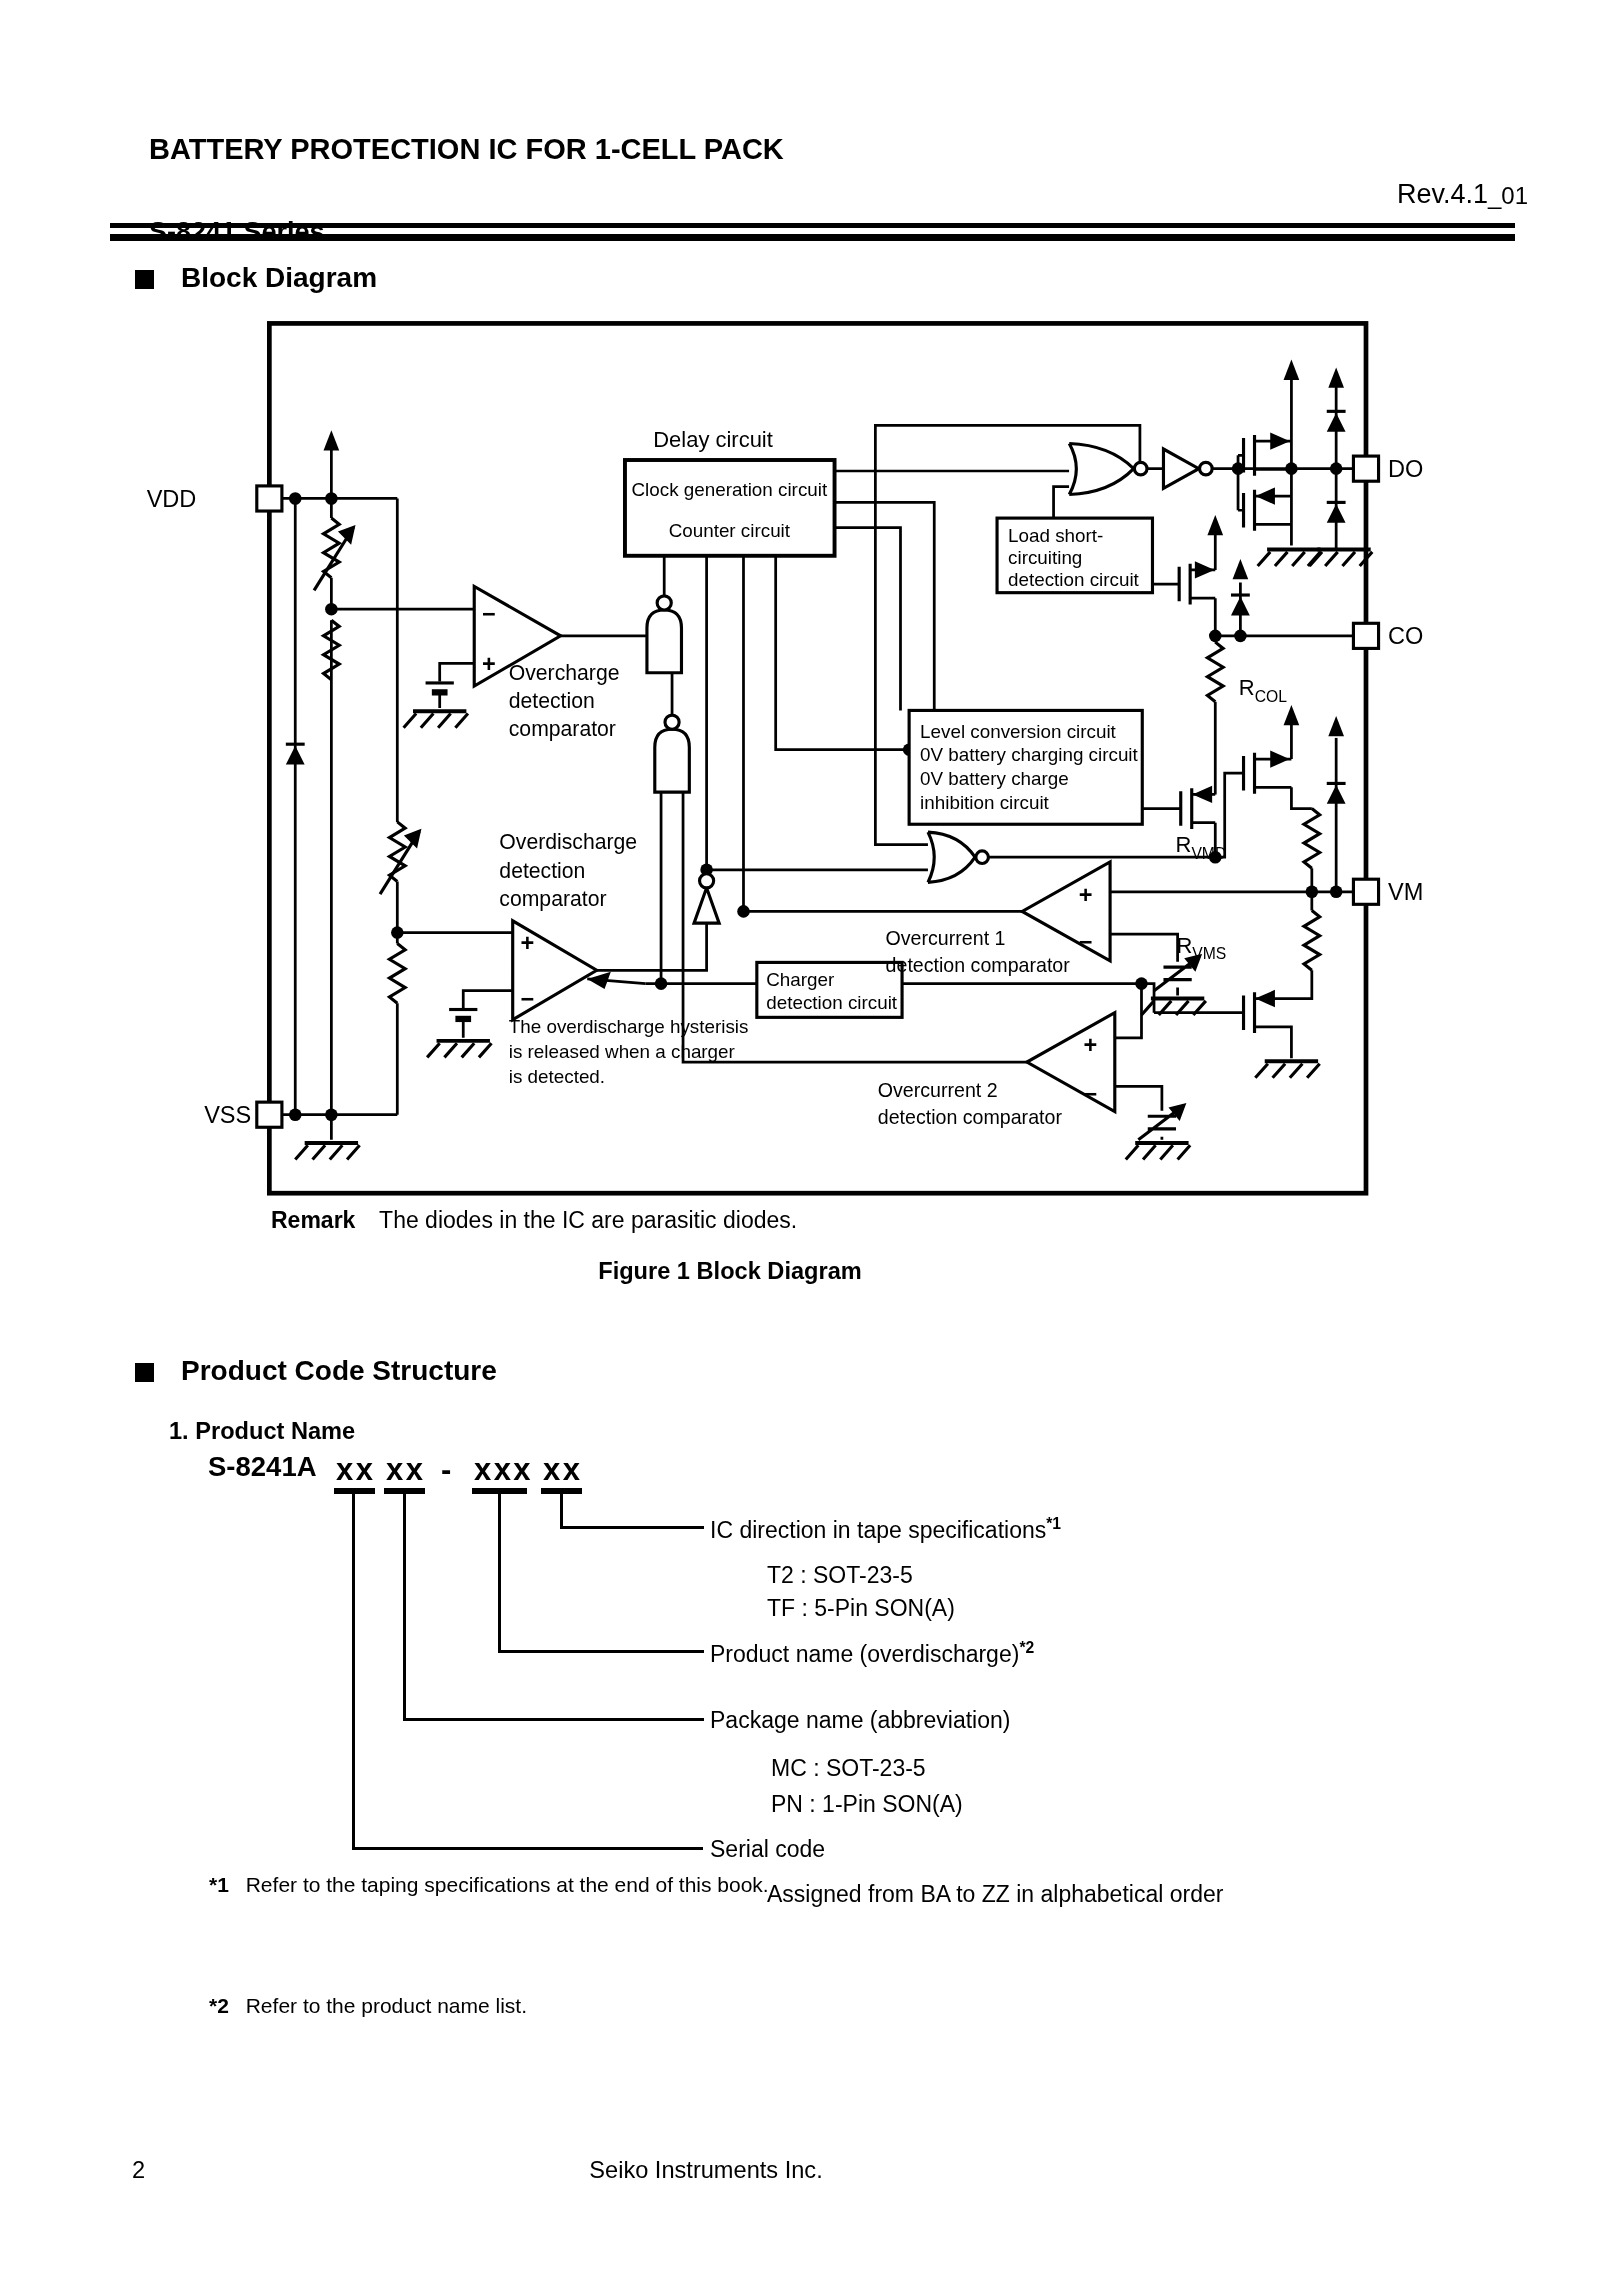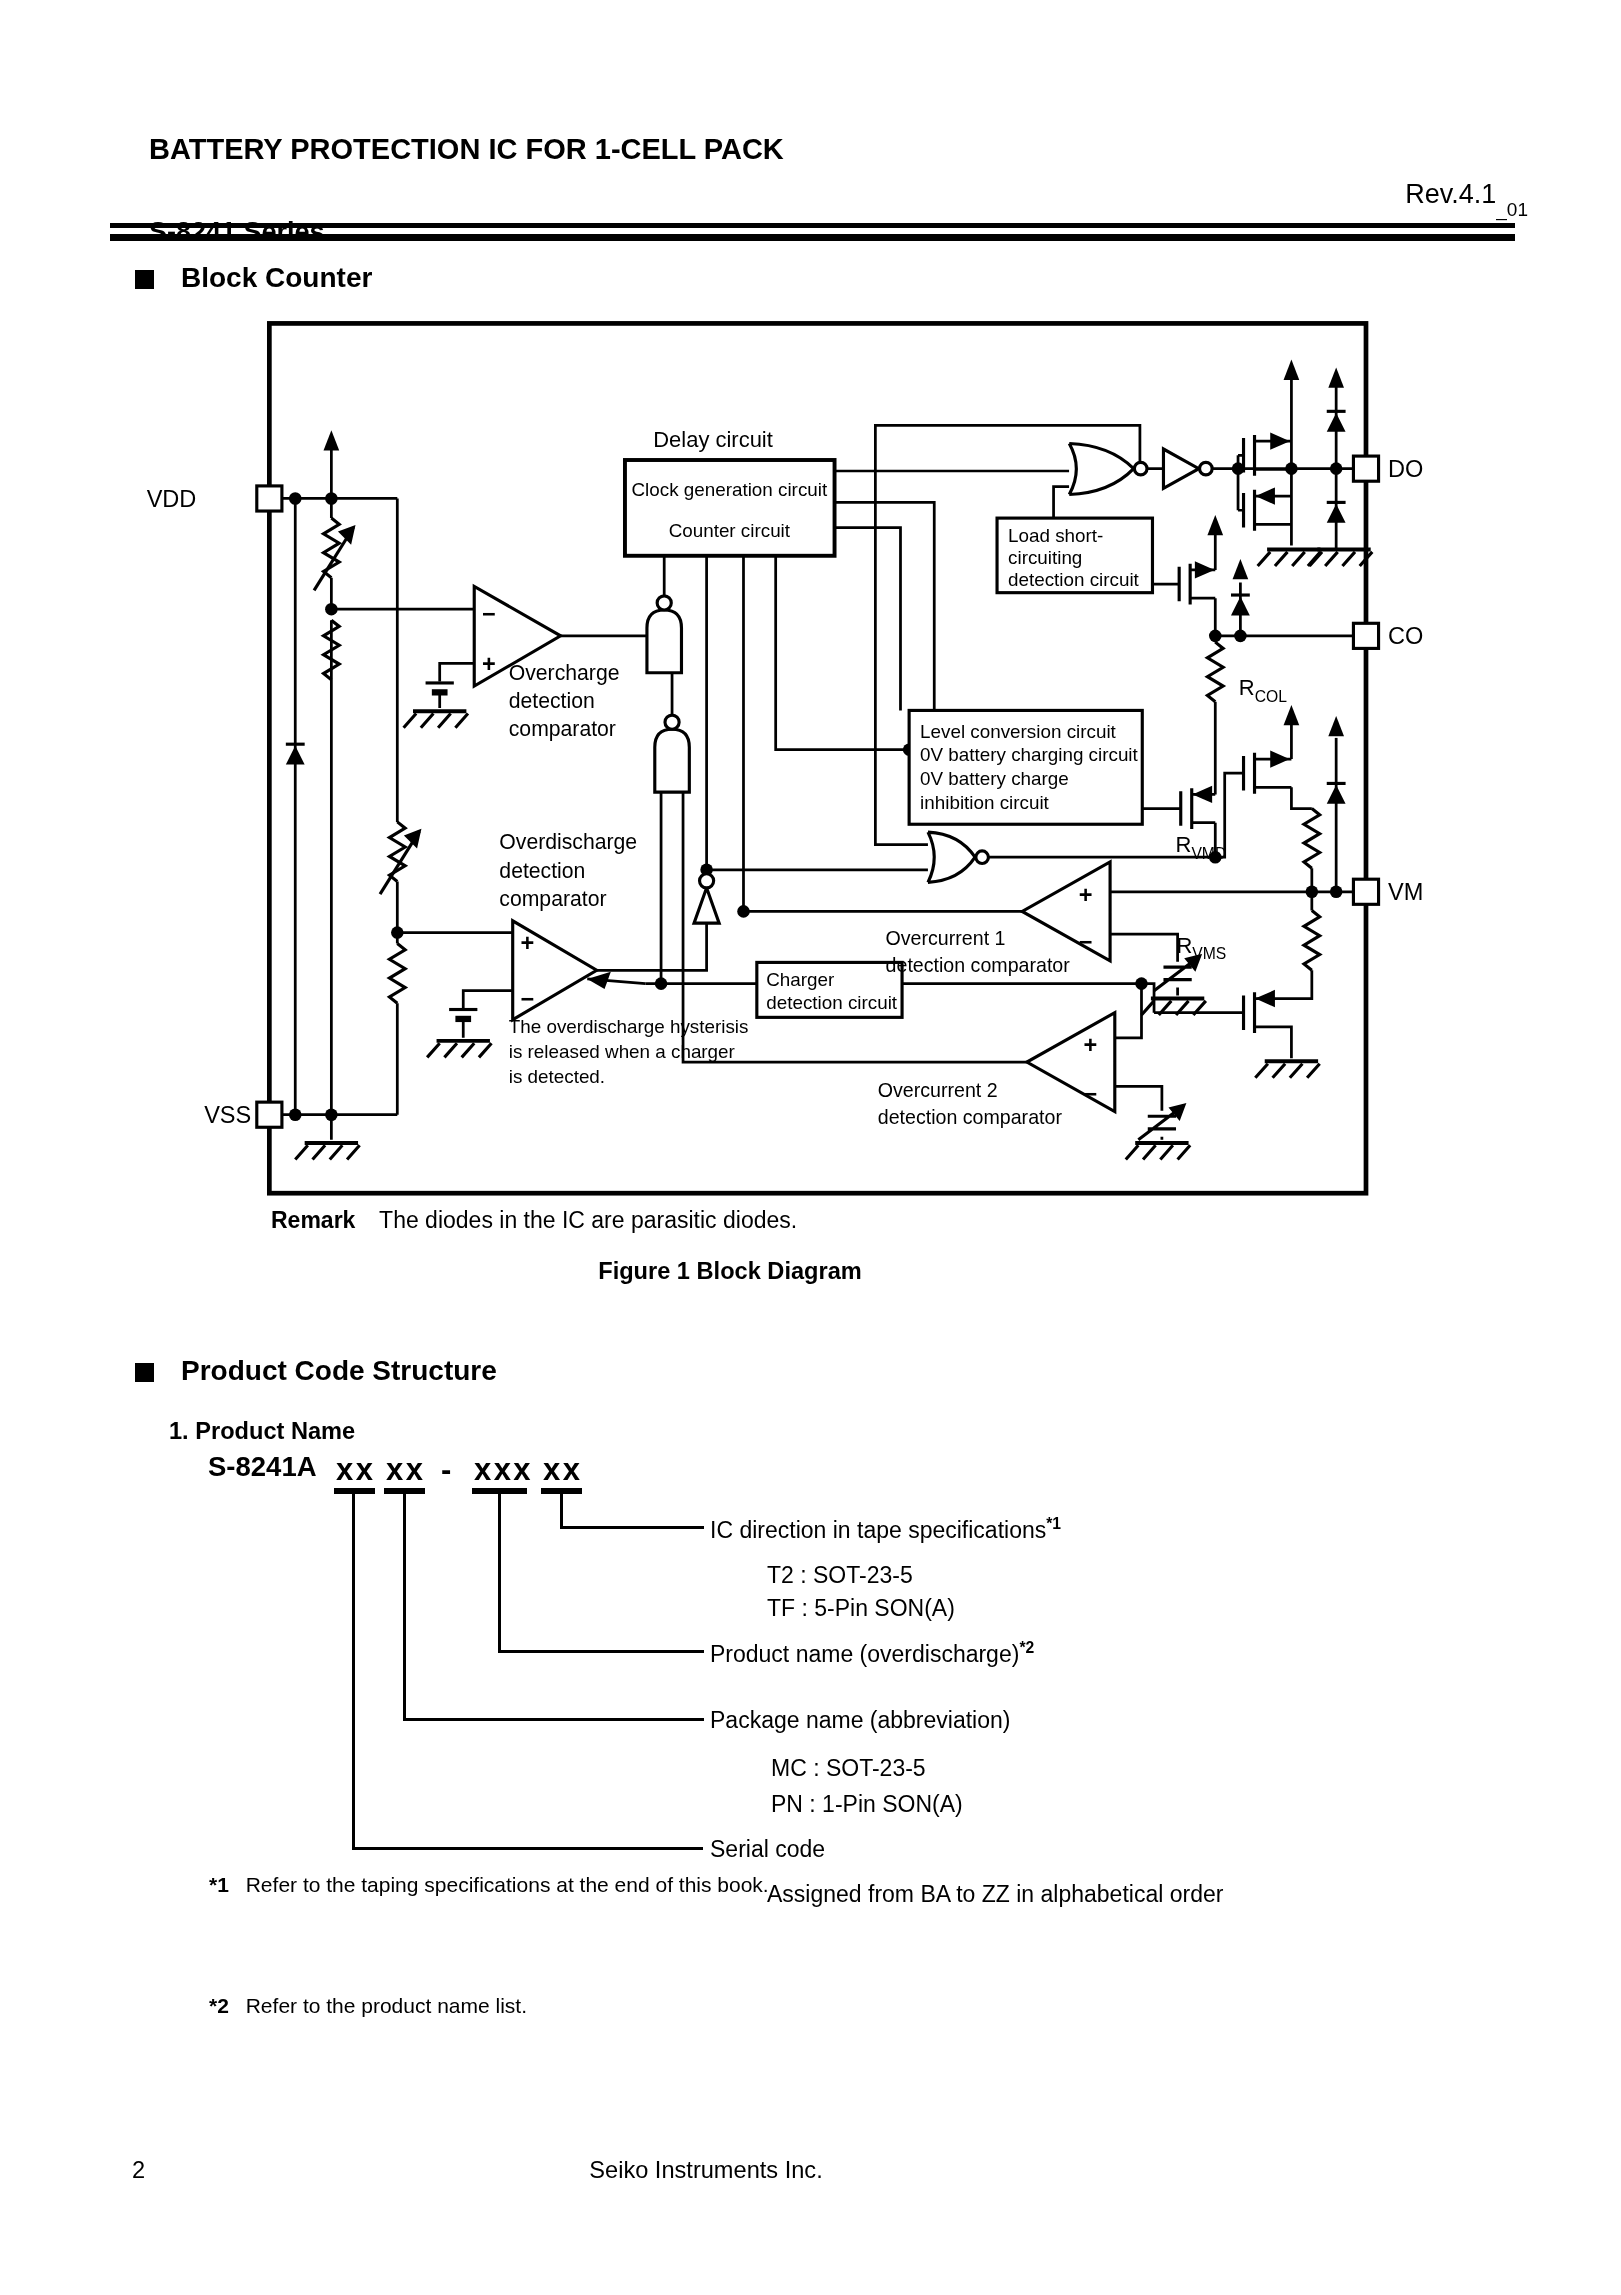--- a/index.html
+++ b/index.html
@@ -13,26 +13,26 @@
   .bar{position:absolute;height:5.5px;background:#000;}
   .codeseg{font-weight:bold;font-size:31px;letter-spacing:2.4px;}
   .lbl{font-size:23px;white-space:nowrap;}
   .sup{font-size:15.7px;vertical-align:super;font-weight:bold;}
 </style>
 </head>
 <body>
 
 <div class="abs b" style="left:149px;top:133px;font-size:29px;">BATTERY PROTECTION IC FOR 1-CELL PACK</div>
 <div class="abs b" style="left:149px;top:179px;font-size:27px;margin-top:38px;">S-8241 Series</div>
-<div class="abs" style="right:94px;top:179px;font-size:27px;"><span>Rev.4.1</span><span style="font-size:19px;position:relative;top:13px;">_01</span></div>
+<div class="abs" style="right:94px;top:179px;font-size:27px;"><span>Rev.4.1</span><span style="font-size:24px;position:relative;top:1px;">_01</span></div>
 <div class="abs rule" style="left:110px;top:223px;width:1405px;height:4.7px;"></div>
 <div class="abs rule" style="left:110px;top:234px;width:1405px;height:7px;"></div>
 
 <div class="abs rule" style="left:135px;top:270px;width:19px;height:19px;"></div>
-<div class="abs b" style="left:181px;top:262px;font-size:28px;">Block Counter</div>
+<div class="abs b" style="left:181px;top:262px;font-size:28px;">Block Diagram</div>
 
 <svg class="abs" style="left:0;top:0;" width="1622" height="1256" viewBox="0 0 2066 1600">
   <defs>
     <g id="gnd">
       <path d="M-34,0 H34" stroke="#000" stroke-width="5" fill="none"></path>
       <path d="M-30,3 l-16,18 M-8,3 l-16,18 M14,3 l-16,18 M36,3 l-16,18" stroke="#000" stroke-width="4" fill="none"></path>
     </g>
     <g id="pdiode">
       <line x1="-12" y1="-14" x2="12" y2="-14" stroke="#000" stroke-width="4"></line>
       <polygon points="0,-12 -12,12 12,12" fill="#000"></polygon>

